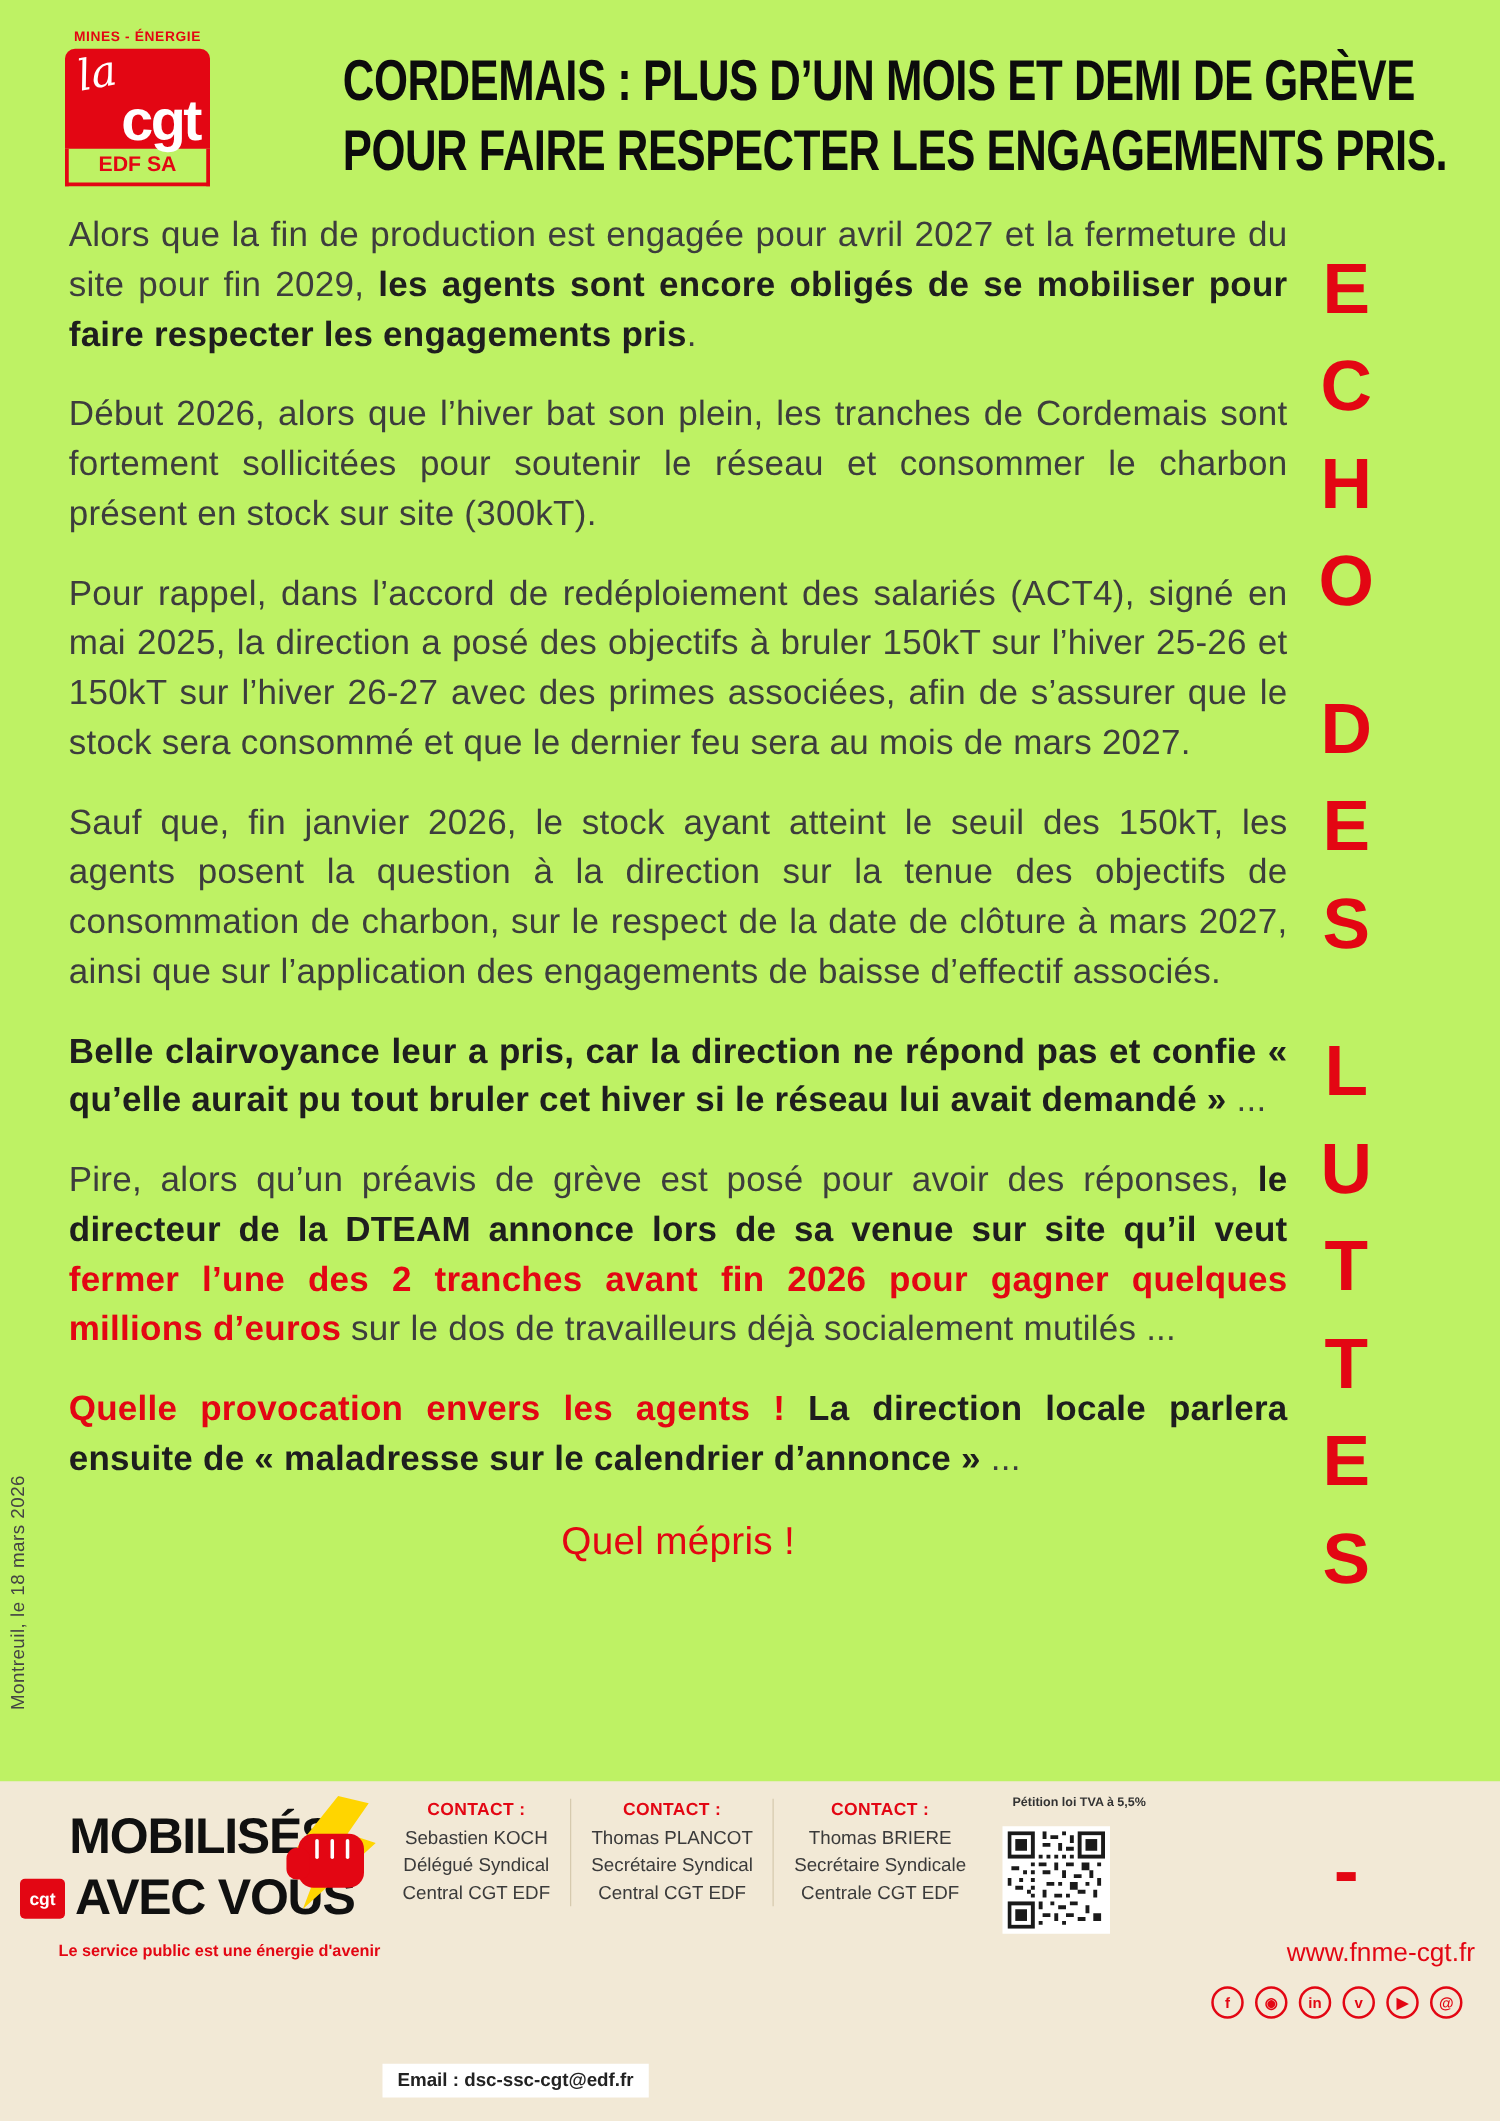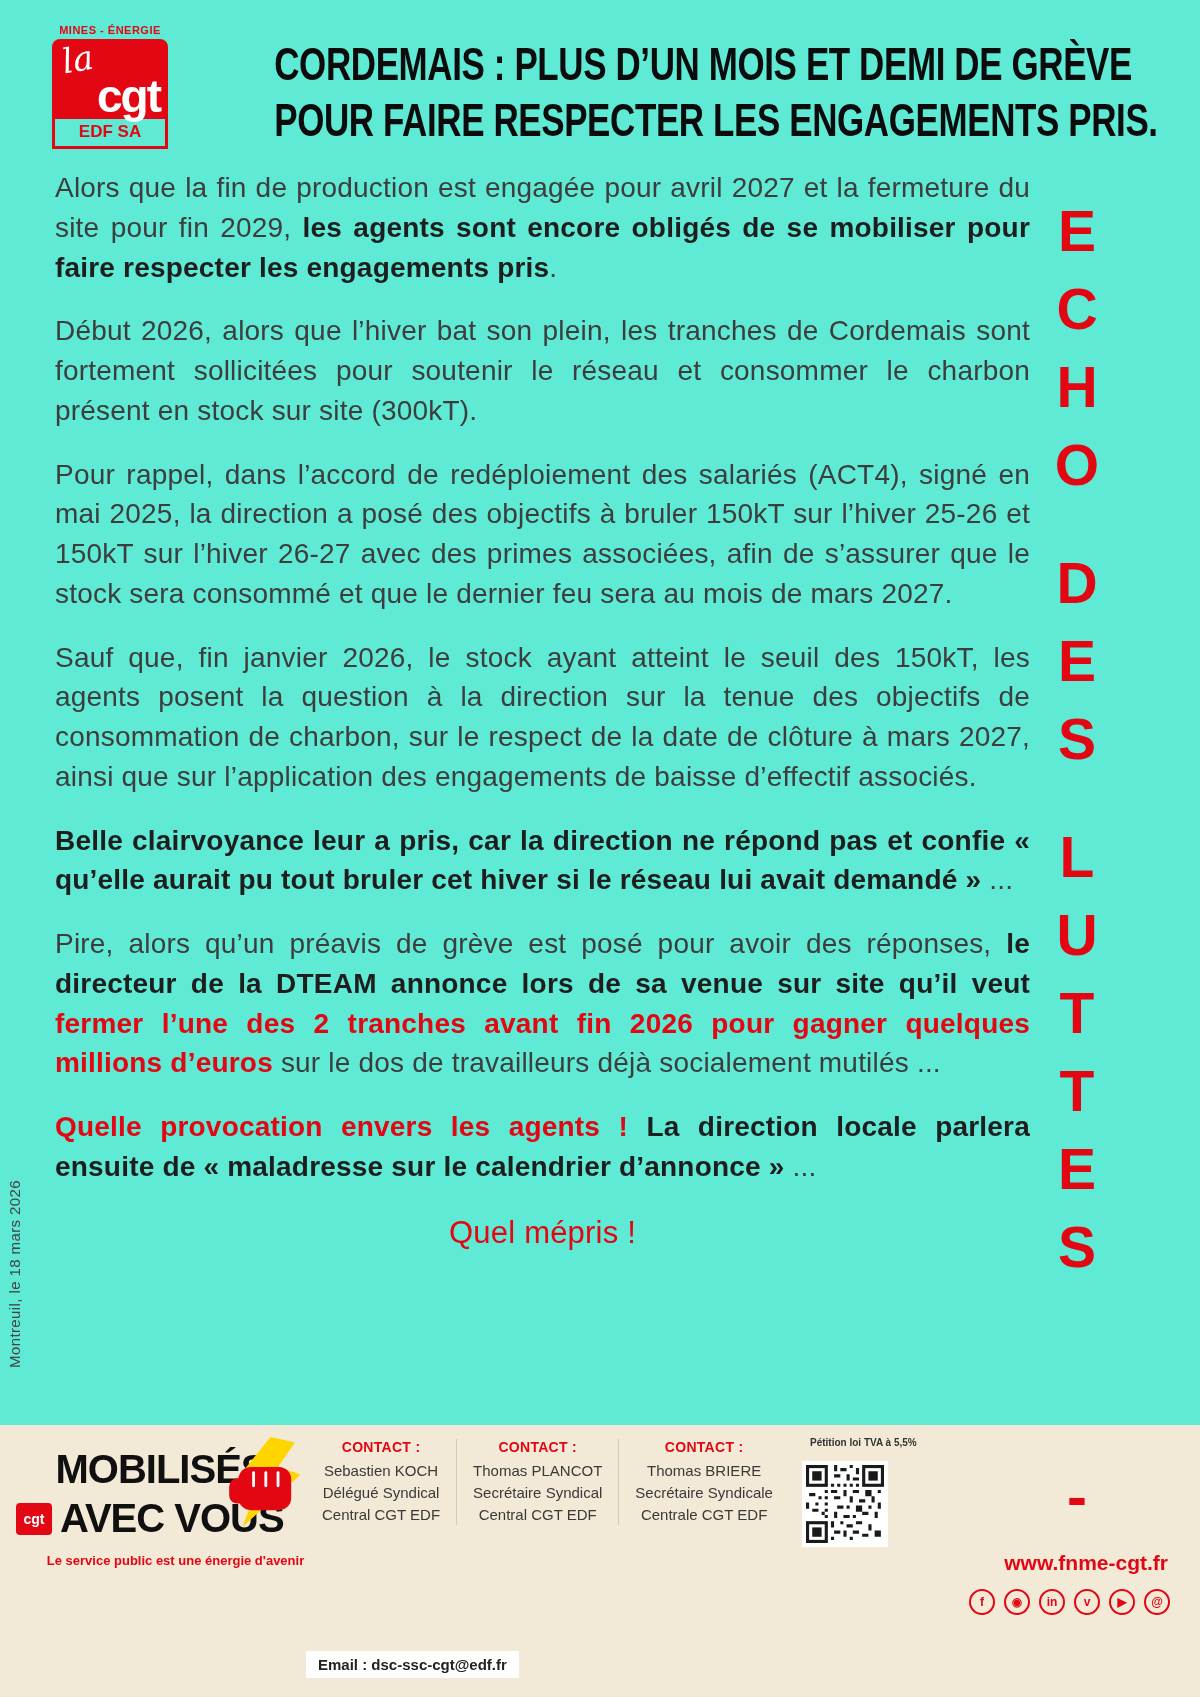--- a/index.html
+++ b/index.html
@@ -3,21 +3,21 @@
 <meta charset="utf-8">
 <title>Tract CGT</title>
 <style>
   html, body { margin: 0; padding: 0; }
   body { background: #9a9a9a; }
   .page {
     position: relative;
     width: 1200px;
     height: 1697px;
     margin: 0 auto;
-    background: #5eead4;
+    background: #bef264;
     overflow: hidden;
     font-family: "Liberation Sans", sans-serif;
   }
 
   
   .logo { position: absolute; left: 52px; top: 24px; width: 116px; text-align: center; }
   .logo-top { color: #e30613; font-size: 11px; font-weight: 700; letter-spacing: .5px; }
   .logo-box {
     margin-top: 3px; background: #e30613; border-radius: 8px 8px 0 0;
     height: 80px; position: relative; color: #fff;
@@ -103,21 +103,21 @@
 
   .email {
     position: absolute; left: 306px; top: 226px; background: #ffffff;
     padding: 5px 12px; font-weight: 700; font-size: 15px; color: #222;
   }
 
   .petition { position: absolute; left: 772px; top: 12px; font-size: 10px; font-weight: 700; color: #333; padding-left: 38px; }
   .qr { position: absolute; left: 802px; top: 36px; width: 86px; height: 86px; background: #fff; padding: 4px; box-sizing: border-box; }
   .qr svg { display: block; width: 100%; height: 100%; }
 
-  .website { position: absolute; right: 32px; top: 126px; color: #e30613; font-weight: 700; font-size: 21px; }
+  .website { position: absolute; right: 20px; top: 126px; color: #e30613; font-weight: 400; font-size: 21px; }
   .social { position: absolute; right: 30px; top: 164px; display: flex; gap: 9px; }
   .social-icon {
     width: 26px; height: 26px; border: 2px solid #e30613; border-radius: 50%;
     color: #e30613; font-weight: 800; font-size: 12px;
     display: flex; align-items: center; justify-content: center; box-sizing: border-box;
     cursor: pointer;
   }
 </style>
 </head>
 <body>

